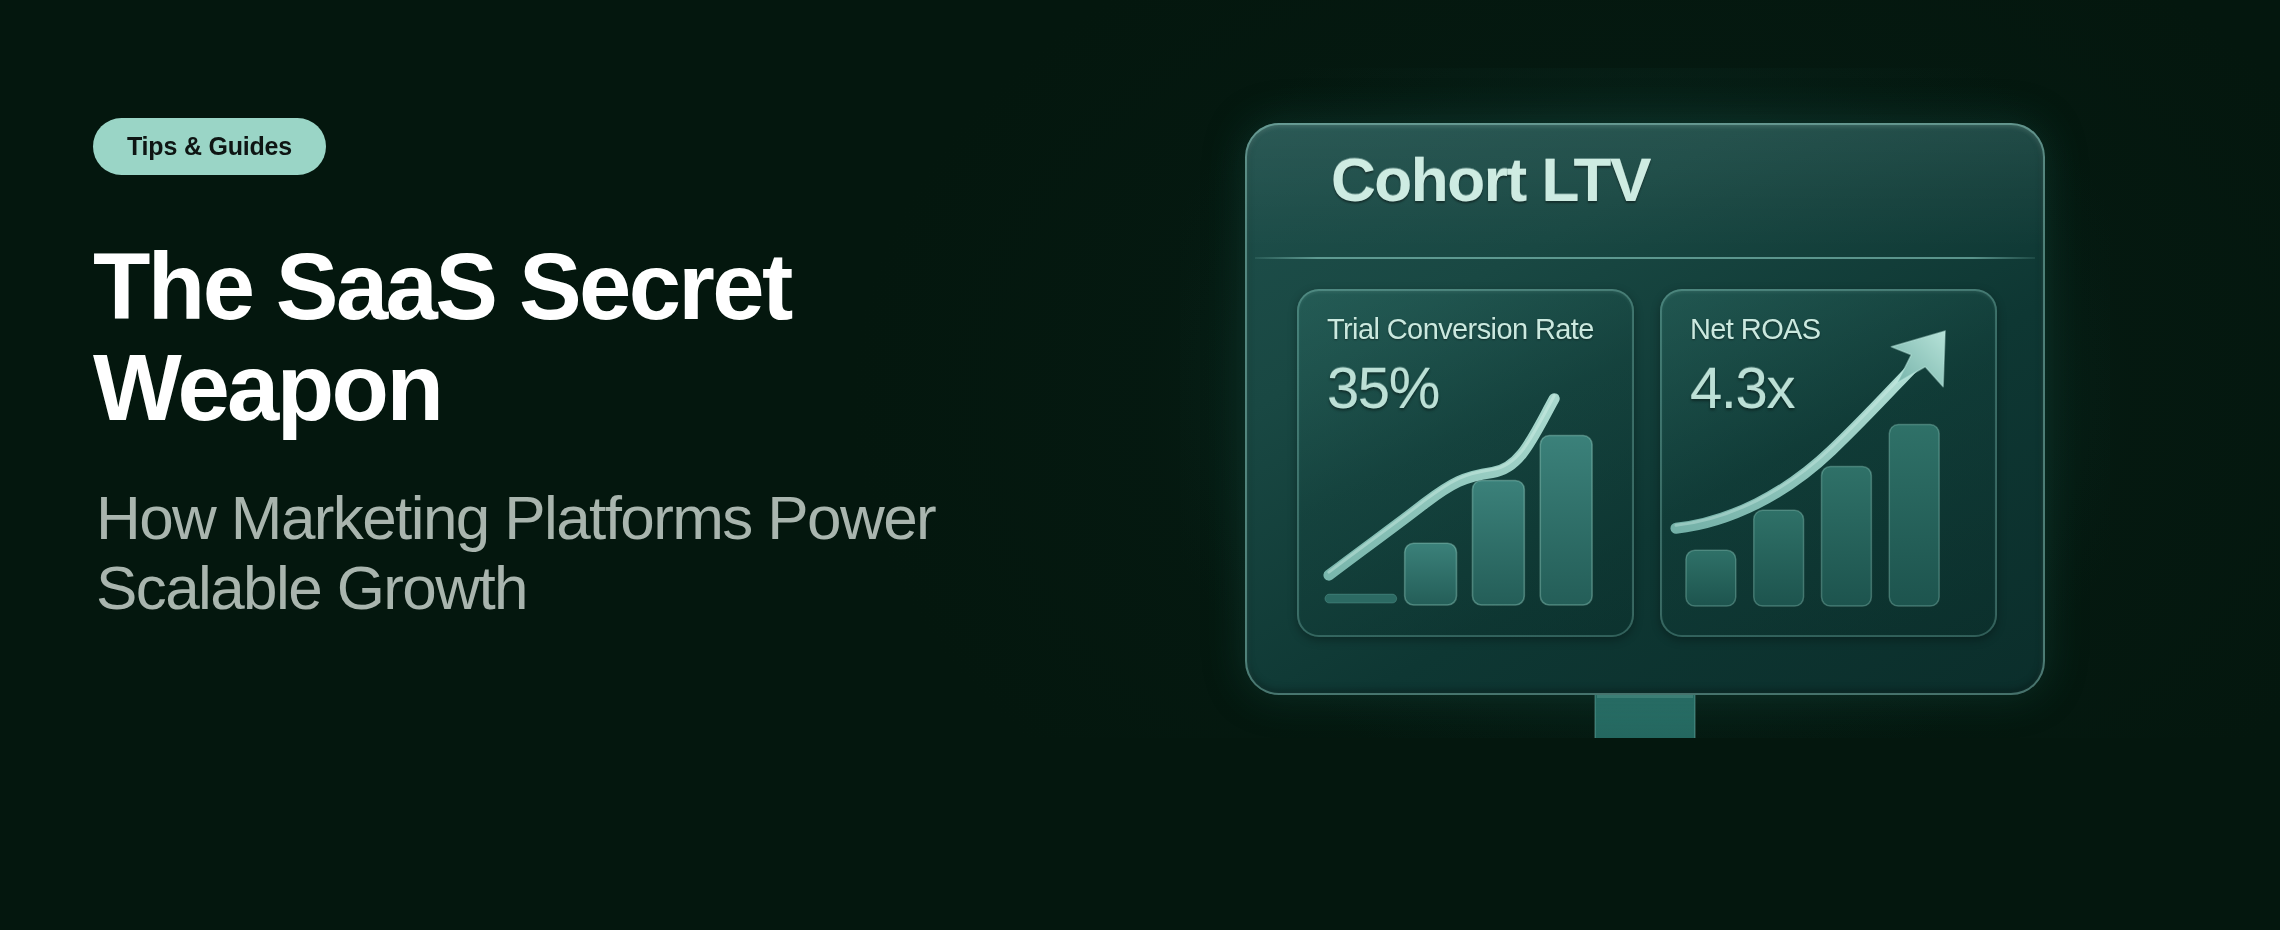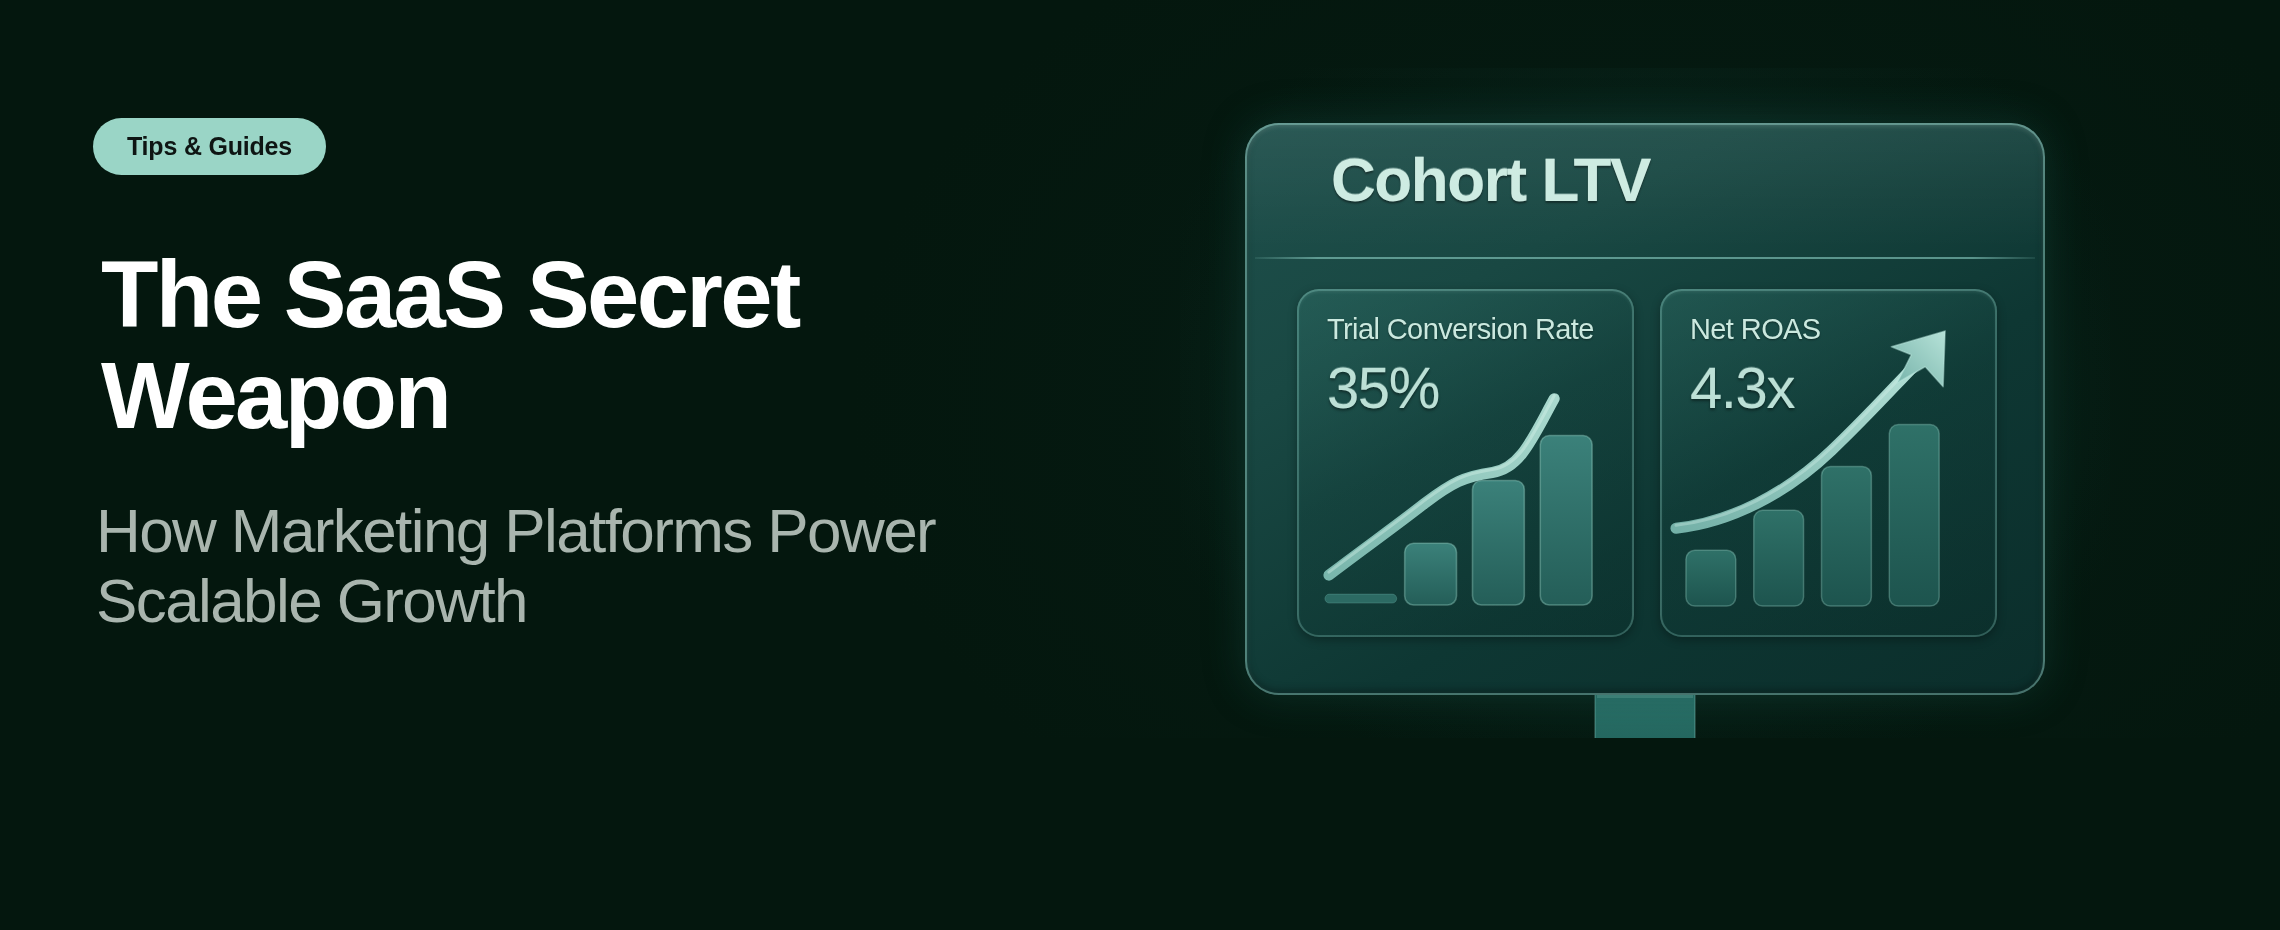--- a/index.html
+++ b/index.html
@@ -43,21 +43,21 @@
     background: #9AD5C6;
     color: #0E1513;
     font-size: 25px;
     font-weight: 700;
     letter-spacing: -0.2px;
     line-height: 1;
     box-sizing: border-box;
   }
 
   .headline {
-    margin: 8px;
+    margin: 0;
     padding-top: 62px;
     color: #FFFFFF;
     font-size: 94px;
     font-weight: 700;
     line-height: 1.07;
     letter-spacing: -2.6px;
     max-width: 760px;
   }
 
   .subhead {

